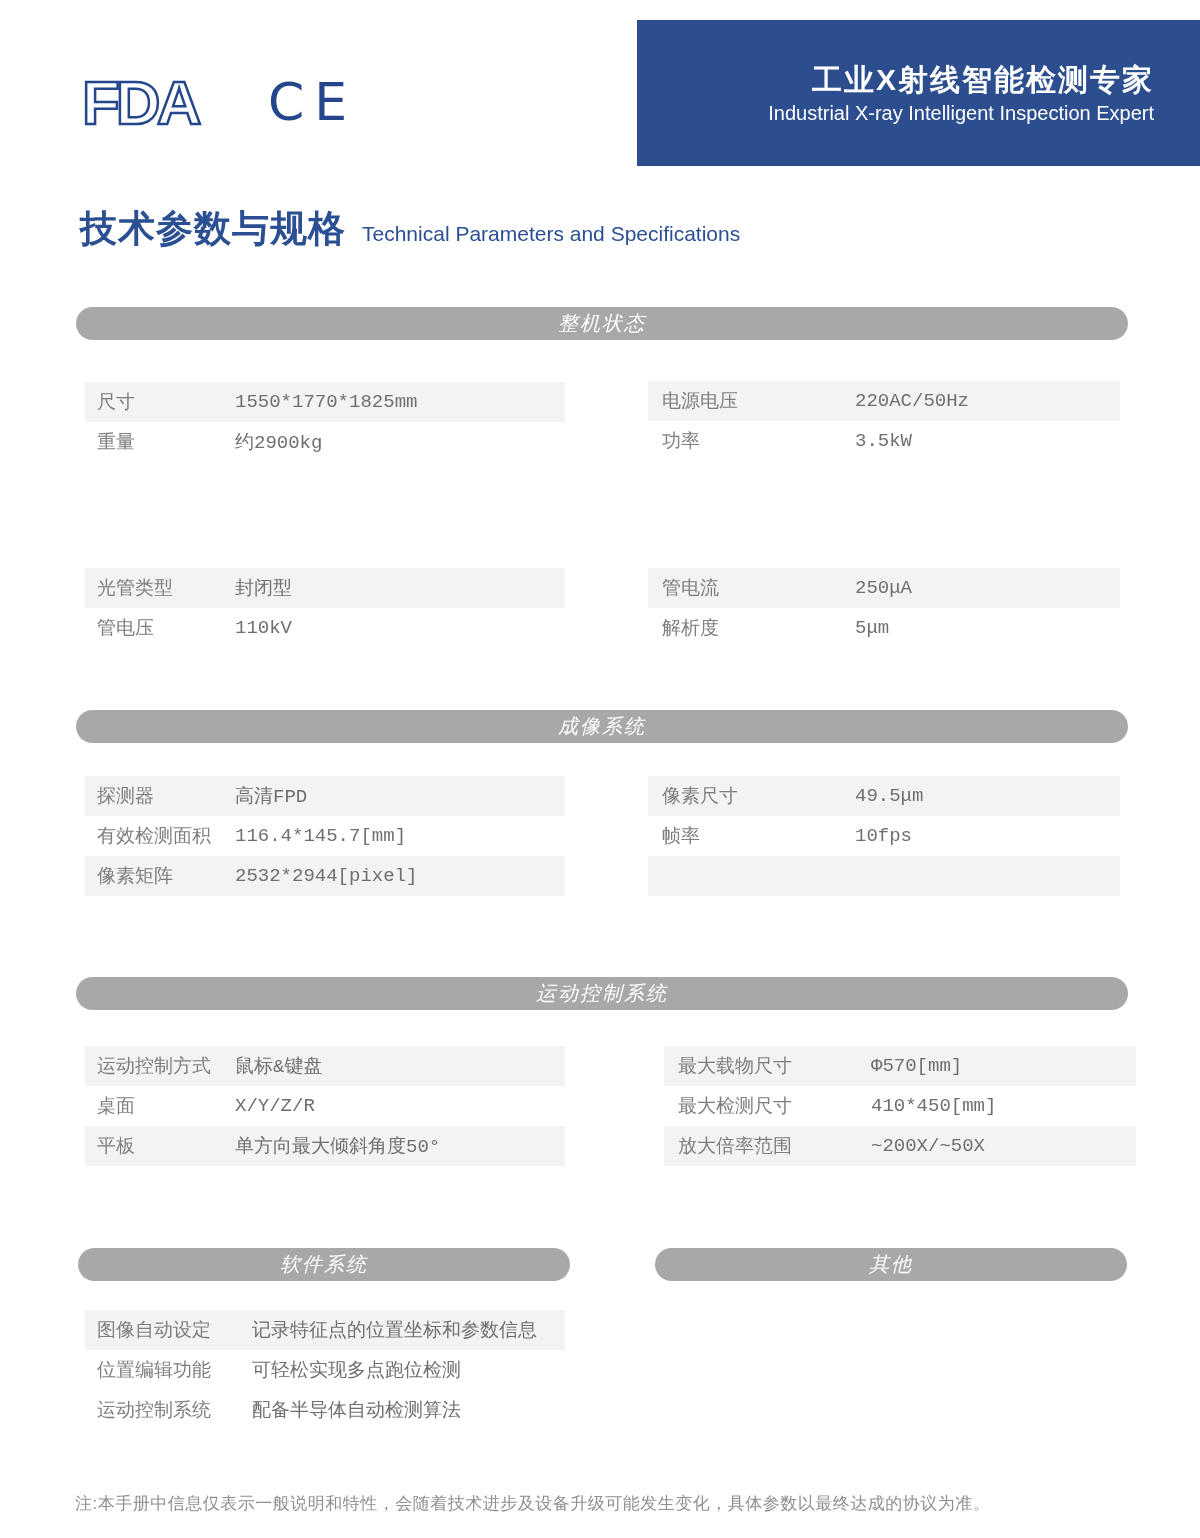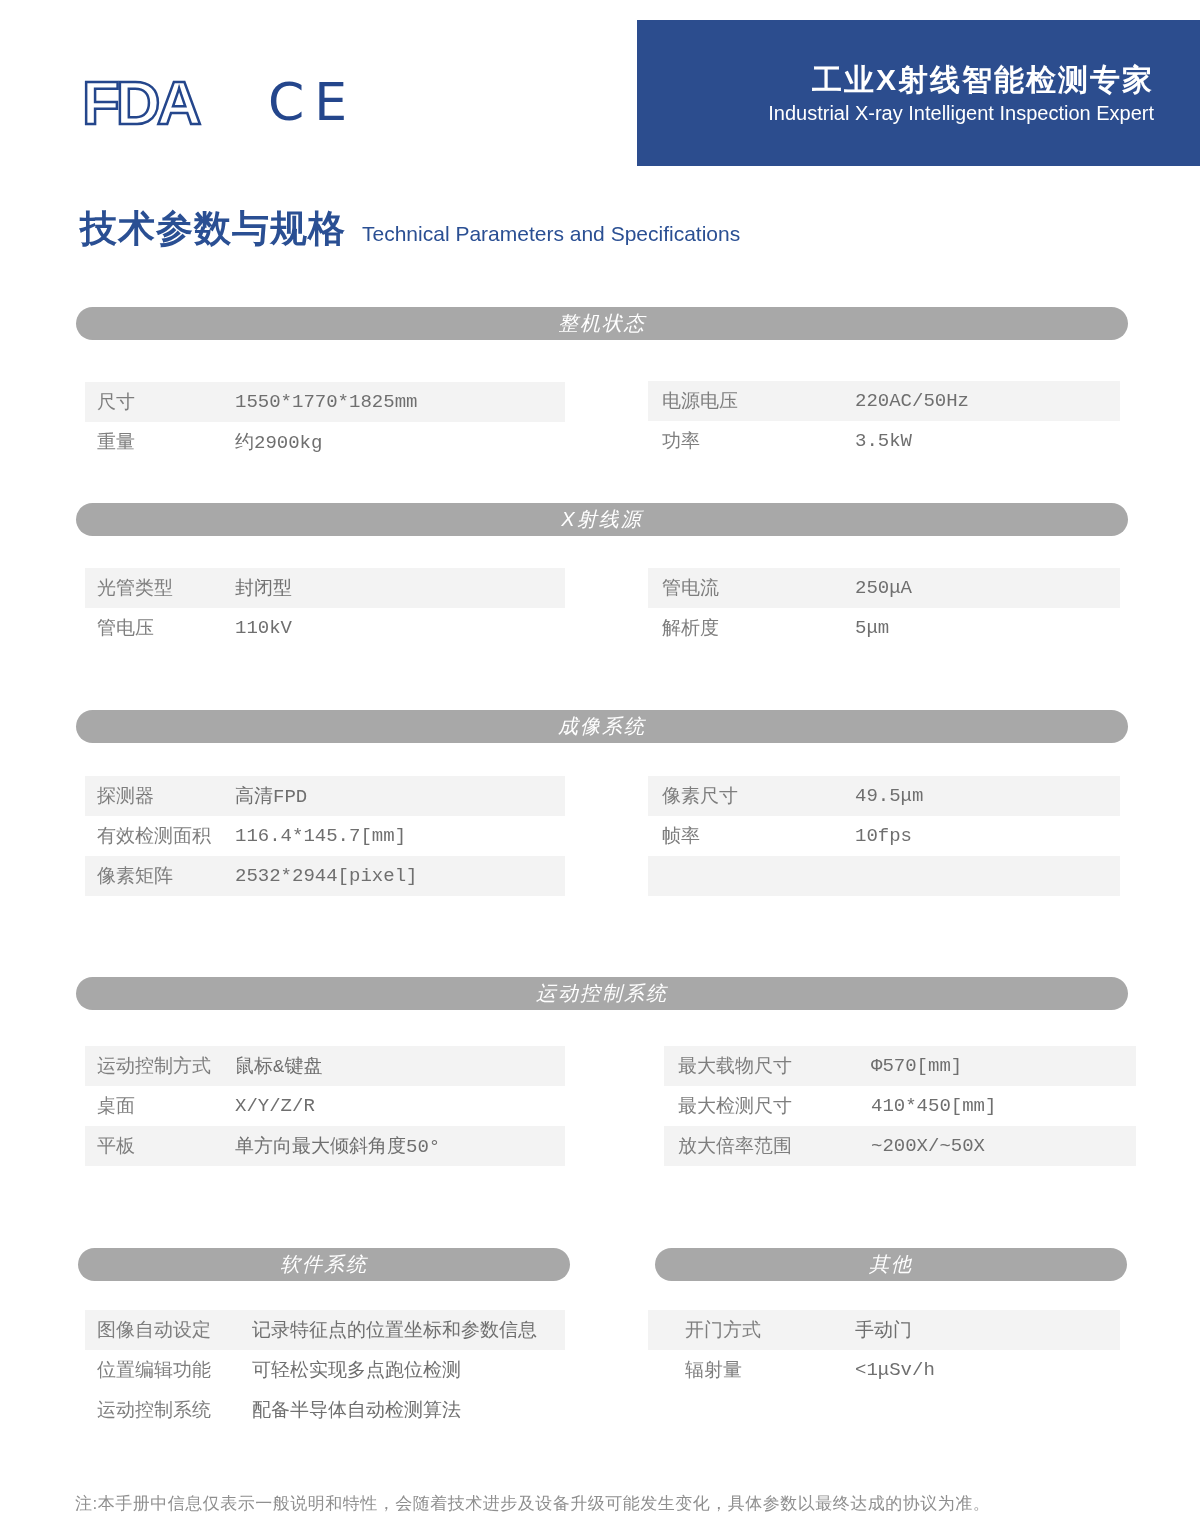--- a/index.html
+++ b/index.html
@@ -72,21 +72,20 @@
     </svg>
     <div class="ce-mark">CE</div>
   </div>
 
   <div class="page-title">
     <span class="page-title-zh">技术参数与规格</span>
     <span class="page-title-en">Technical Parameters and Specifications</span>
   </div>
 
   <div class="band band-1">整机状态</div>
-  <div class="band band-2">X射线源</div>
   <div class="band band-3">成像系统</div>
   <div class="band band-4">运动控制系统</div>
   <div class="band band-5">软件系统</div>
   <div class="band band-6">其他</div>
 
   <div class="spec-table t1L">
       <div class="spec-row shaded">
         <span class="spec-label">尺寸</span>
         <span class="spec-value">1550*1770*1825mm</span>
       </div>
@@ -188,26 +187,16 @@
       </div>
       <div class="spec-row">
         <span class="spec-label">位置编辑功能</span>
         <span class="spec-value">可轻松实现多点跑位检测</span>
       </div>
       <div class="spec-row">
         <span class="spec-label">运动控制系统</span>
         <span class="spec-value">配备半导体自动检测算法</span>
       </div>
     </div>
-  <div class="spec-table t6">
-      <div class="spec-row shaded">
-        <span class="spec-label">开门方式</span>
-        <span class="spec-value">手动门</span>
-      </div>
-      <div class="spec-row">
-        <span class="spec-label">辐射量</span>
-        <span class="spec-value">&lt;1μSv/h</span>
-      </div>
-    </div>
 
   <div class="footer-note">注:本手册中信息仅表示一般说明和特性，会随着技术进步及设备升级可能发生变化，具体参数以最终达成的协议为准。</div>
 
 </div>
 
 </body></html>

